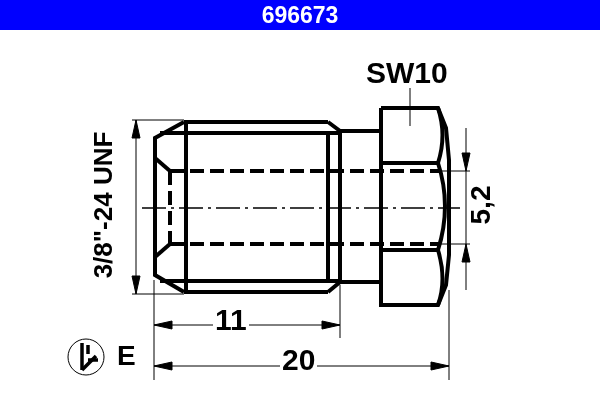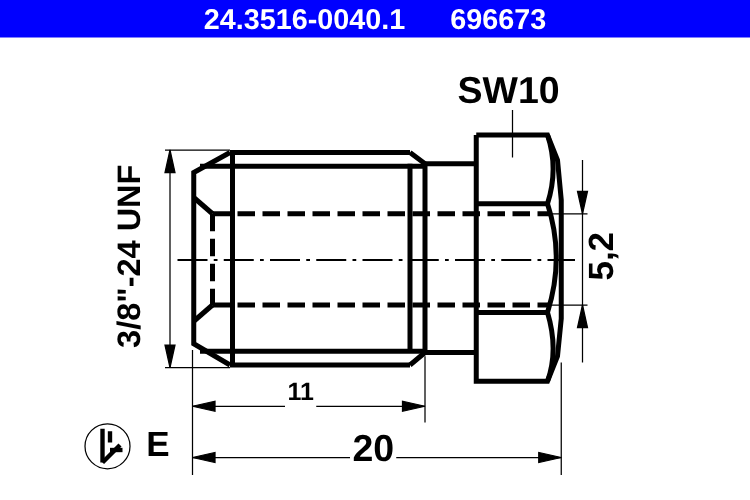--- a/index.html
+++ b/index.html
@@ -3,31 +3,30 @@
 <meta charset="utf-8">
 <style>
   html, body { margin:0; padding:0; }
   body { width:600px; height:400px; background:#ffffff; position:relative; overflow:hidden; font-family:"Liberation Sans", sans-serif; }
   .header { position:absolute; left:0; top:0; width:600px; height:30px; background:#0000ff; color:#ffffff;
             font-weight:bold; font-size:23px; display:flex; justify-content:center; align-items:center; gap:36px; }
   .header span { letter-spacing:0px; }
   svg.drawing { position:absolute; left:0; top:0; }
   .lbl { position:absolute; font-weight:bold; color:#000; font-family:"Liberation Sans", sans-serif; }
   .sw { left:366px; top:56px; font-size:30px; }
-  .d11 { left:228px; top:303px; font-size:20px; background:#fff; padding:0 2px; }
+  .d11 { left:213px; top:303px; font-size:30px; background:#fff; padding:0 2px; }
   .d18 { left:280px; top:343px; font-size:30px; background:#fff; padding:0 2px; }
   .d52 { left:465px; top:170px; font-size:28px; transform-origin:left top; transform:rotate(-90deg) translate(-70px, 0); width:70px; text-align:center; }
   .thread { left:88px; top:305px; font-size:26px; transform-origin:left top; transform:rotate(-90deg); white-space:nowrap; width:200px; text-align:center; }
   .mat { left:117px; top:340px; font-size:28px; }
 </style>
 </head>
 <body>
 
 <div class="header">
-  <span>24.3516-0040.1</span>
   <span>696673</span>
 </div>
 
 <svg class="drawing" width="600" height="400" viewBox="0 0 600 400">
   <g stroke="#000" fill="none">
 
     <g stroke-width="4">
       <polyline points="184,122 155,138 155,275 184,292"></polyline>
       <line x1="184" y1="122" x2="328" y2="122"></line>
       <line x1="184" y1="292" x2="328" y2="292"></line>

